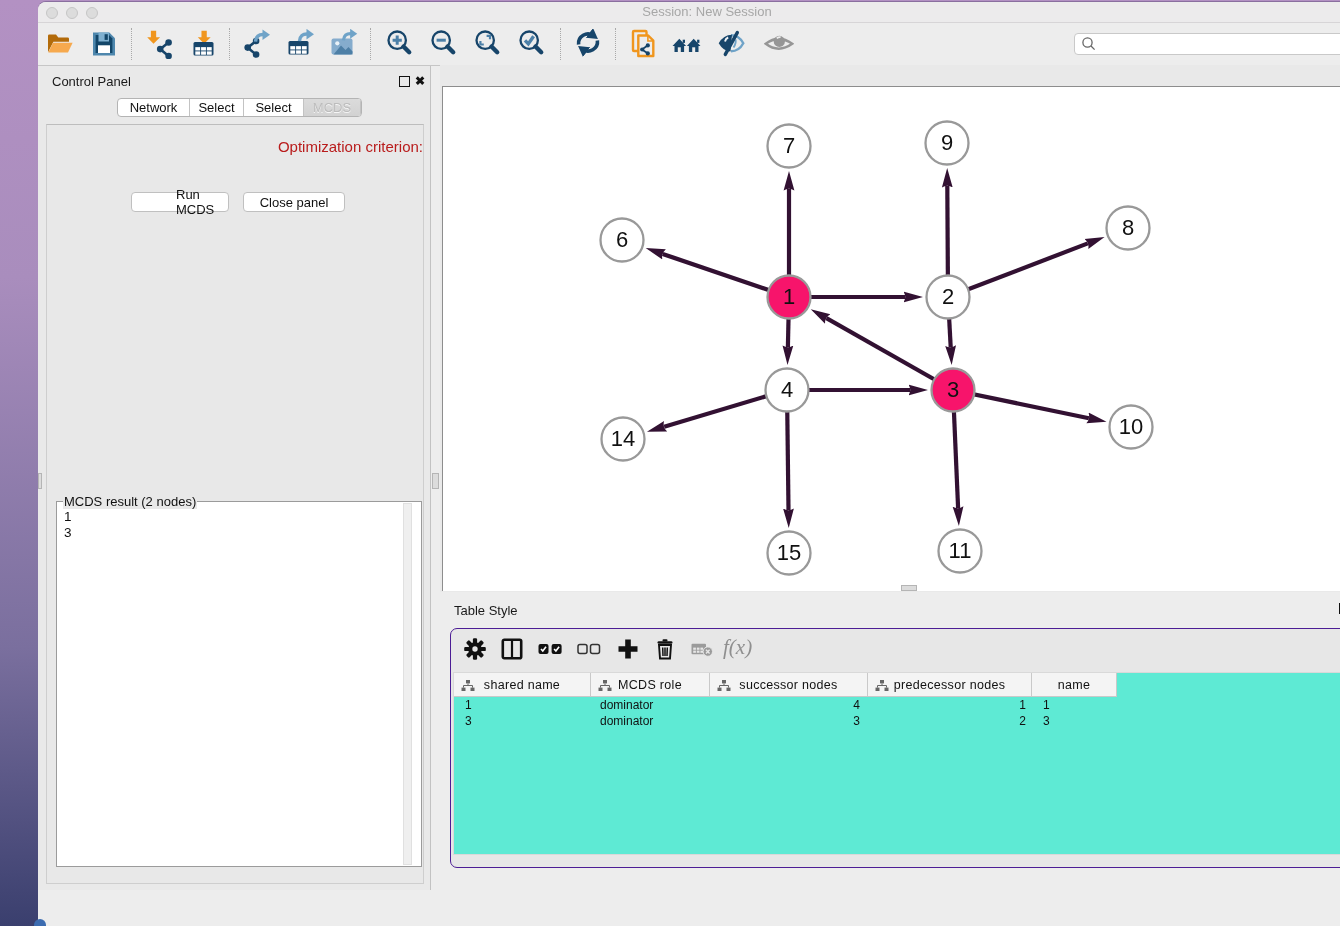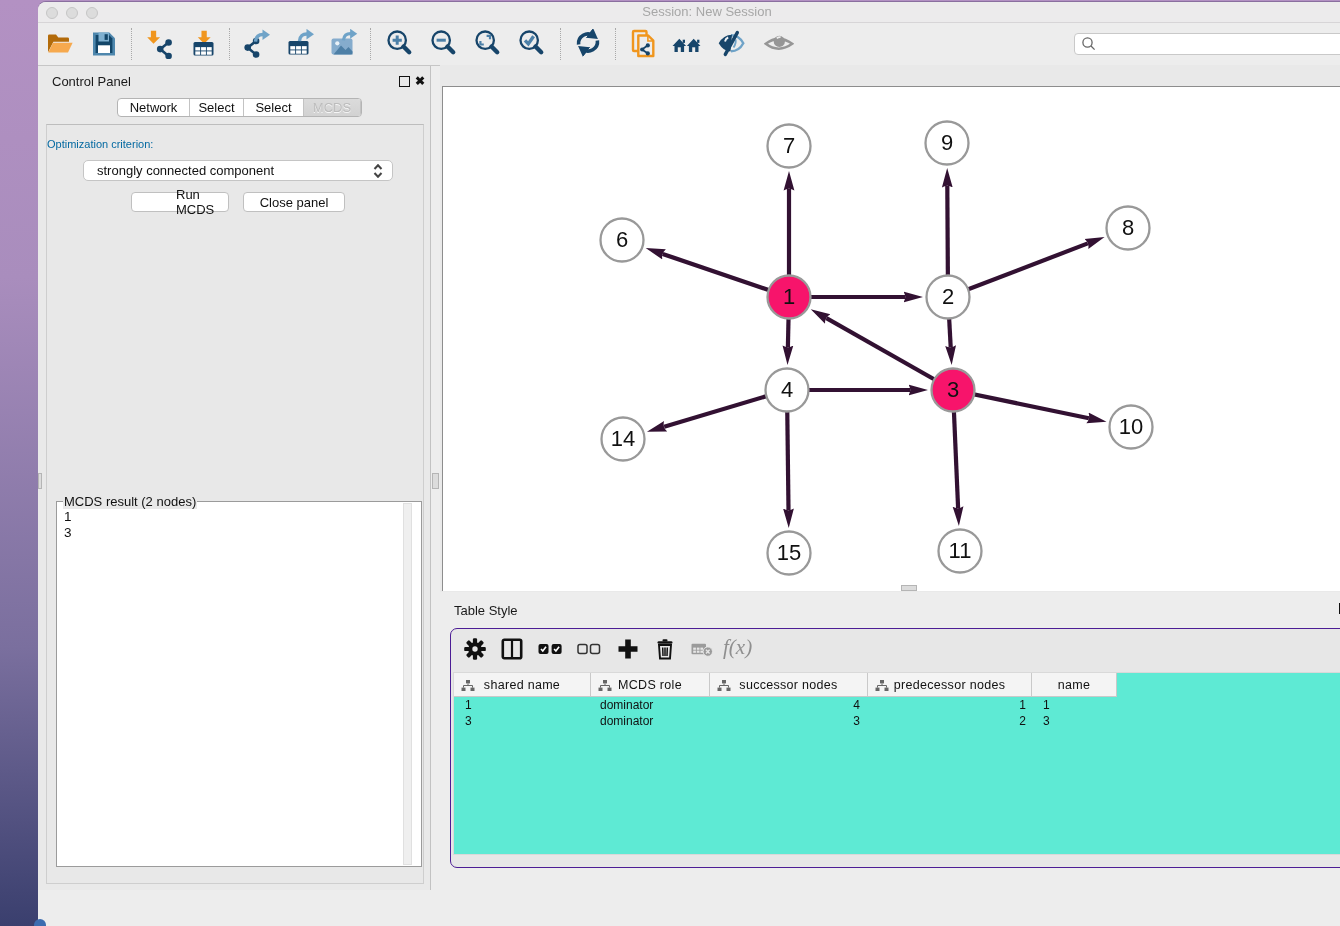--- a/index.html
+++ b/index.html
@@ -30,22 +30,22 @@
 .winbtn-x{position:absolute;font-size:12px;font-weight:bold;color:#111;}
 .segtabs{position:absolute;display:flex;height:19px;background:#fff;
   border:1px solid #b4b4b4;border-radius:4px;overflow:hidden;box-sizing:border-box;}
 .seg{height:100%;display:flex;align-items:center;justify-content:center;
   font-size:13px;color:#111;border-right:1px solid #c3c3c3;box-sizing:border-box;}
 .seg:last-child{border-right:none;}
 .seg.sel{background:linear-gradient(#dbdbdb,#d2d2d2);color:#bcbcbc;
   text-shadow:0 1px 0 #f6f6f6;border-right:1px solid #c3c3c3;}
 #mcdspanel{position:absolute;left:8px;top:58px;width:378px;height:760px;
   background:#e8e8e8;border:1px solid #cecece;border-top:1px solid #bdbdbd;box-sizing:border-box;}
-#optlabel{position:absolute;left:0;top:13px;width:100%;text-align:left;
-  font-size:11px;color:#0369a1;}
+#optlabel{position:absolute;left:0;top:13px;width:100%;text-align:right;
+  font-size:15px;color:#b91c1c;}
 #optselect{position:absolute;left:36px;top:35px;width:310px;height:21px;background:#fff;
   border:1px solid #c5c5c5;border-radius:5px;box-sizing:border-box;
   font-size:13px;color:#111;line-height:19px;padding-left:13px;}
 .cbtn{position:absolute;height:20px;background:#fff;border:1px solid #c0c0c0;border-radius:4px;
   font-size:13px;color:#111;display:flex;align-items:center;justify-content:center;box-sizing:border-box;}
 #fieldset{position:absolute;left:9px;top:376px;width:366px;height:366px;background:#fff;
   border:1px solid #9b9b9b;box-sizing:border-box;}
 #legend{position:absolute;left:6px;top:-8px;background:#e8e8e8;padding:0 1px;
   font-size:13px;color:#111;}
 
@@ -243,26 +243,20 @@
     <div class="winbtn-sq" style="left:361px;top:10px;"></div>
     <div class="winbtn-x" style="left:377px;top:8px;">✖</div>
     <div class="segtabs" style="left:79px;top:32px;">
       <div class="seg" style="width:72px;">Network</div>
       <div class="seg" style="width:54px;">Select</div>
       <div class="seg" style="width:60px;">Select</div>
       <div class="seg sel" style="width:57px;">MCDS</div>
     </div>
     <div id="mcdspanel">
       <div id="optlabel">Optimization criterion:</div>
-      <div id="optselect">strongly connected component
-        <svg width="10" height="14" viewBox="0 0 10 14" style="position:absolute;right:9px;top:3px;">
-          <path d="M1.5 5 L5 1.2 L8.5 5" fill="none" stroke="#444" stroke-width="2"></path>
-          <path d="M1.5 9 L5 12.8 L8.5 9" fill="none" stroke="#444" stroke-width="2"></path>
-        </svg>
-      </div>
       <div class="cbtn" style="left:84px;top:67px;width:98px;padding-left:44px;">Run MCDS</div>
       <div class="cbtn" style="left:196px;top:67px;width:102px;">Close panel</div>
       <div id="fieldset">
         <div id="legend">MCDS result (2 nodes)</div>
         <div style="position:absolute;left:7px;top:7px;font-size:13.5px;line-height:16px;color:#111;">1<br>3</div>
         <div style="position:absolute;left:346px;top:1px;width:9px;height:362px;background:#efefef;border:1px solid #e0e0e0;box-sizing:border-box;"></div>
       </div>
     </div>
   </div>
   <div id="frame">

